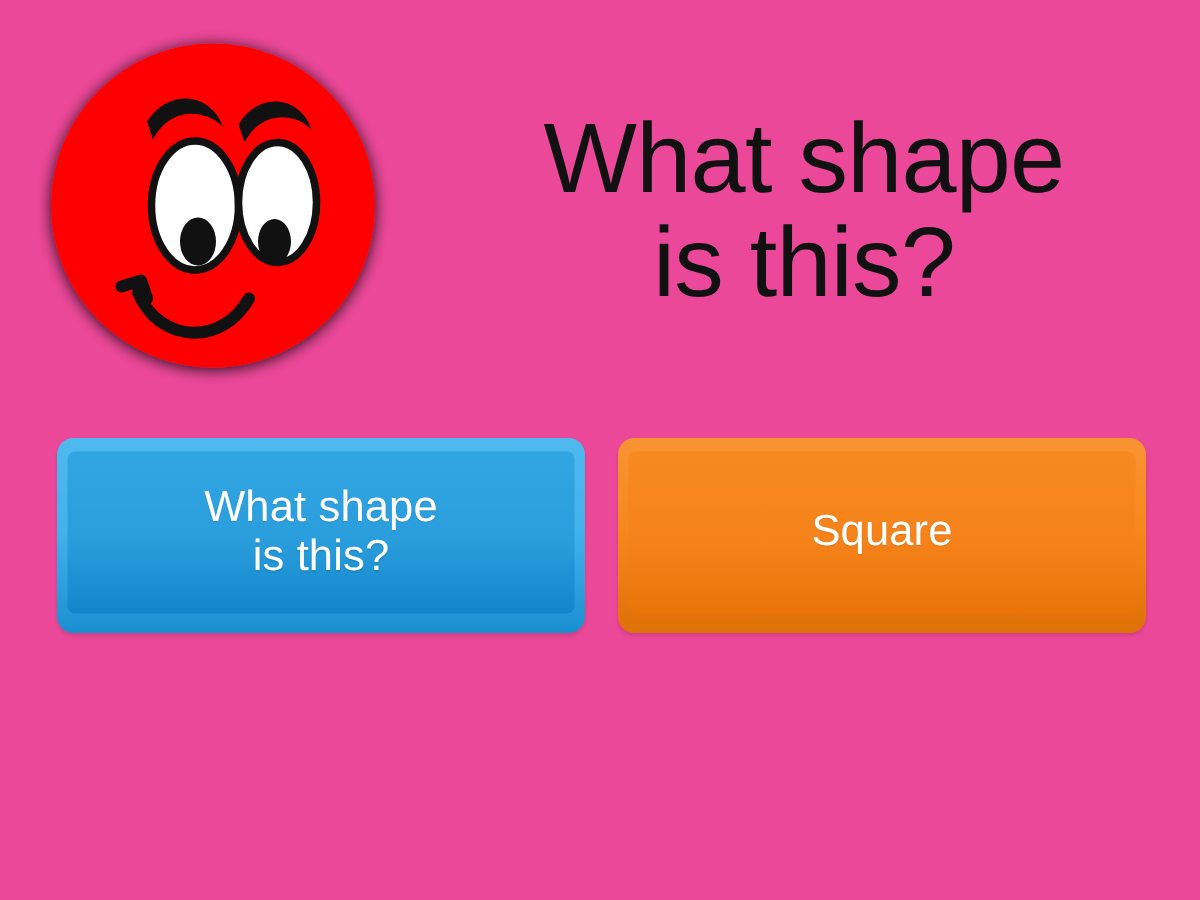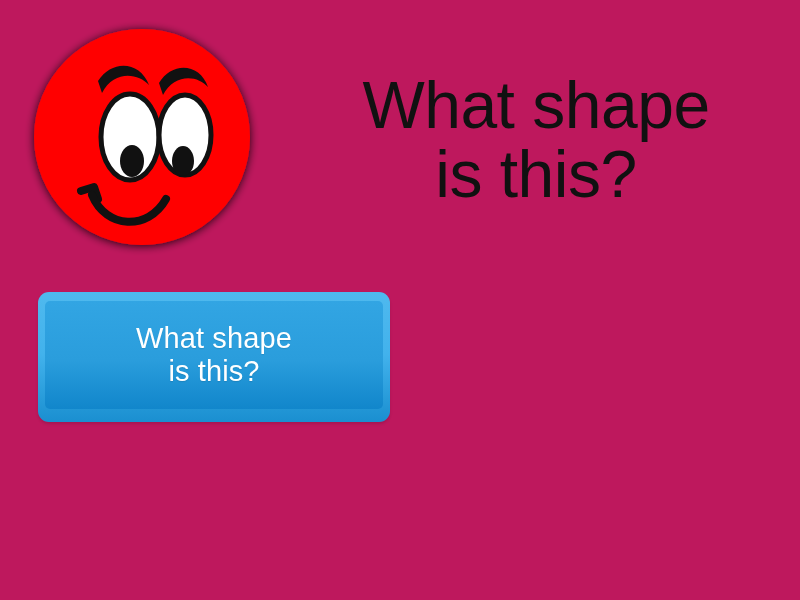--- a/index.html
+++ b/index.html
@@ -11,21 +11,21 @@
     height: 600px;
     background: #ffffff;
     font-family: "Liberation Sans", sans-serif;
     overflow: hidden;
   }
 
   #quiz-root {
     position: relative;
     width: 800px;
     height: 600px;
-    background: #be185d;
+    background: #ec4899;
   }
 
   
   .question-area {
     position: absolute;
     left: 0;
     top: 0;
     width: 800px;
     height: 280px;
     display: flex;
@@ -186,16 +186,21 @@
   <div class="answers-grid">
 
     <button class="answer-btn btn-blue">
       <span class="face">
         <span class="label">What shape
 is this?</span>
       </span>
     </button>
 
 
+    <button class="answer-btn btn-orange">
+      <span class="face">
+        <span class="label">Square</span>
+      </span>
+    </button>
 
 
   </div>
 </div>
 
 </body></html>

